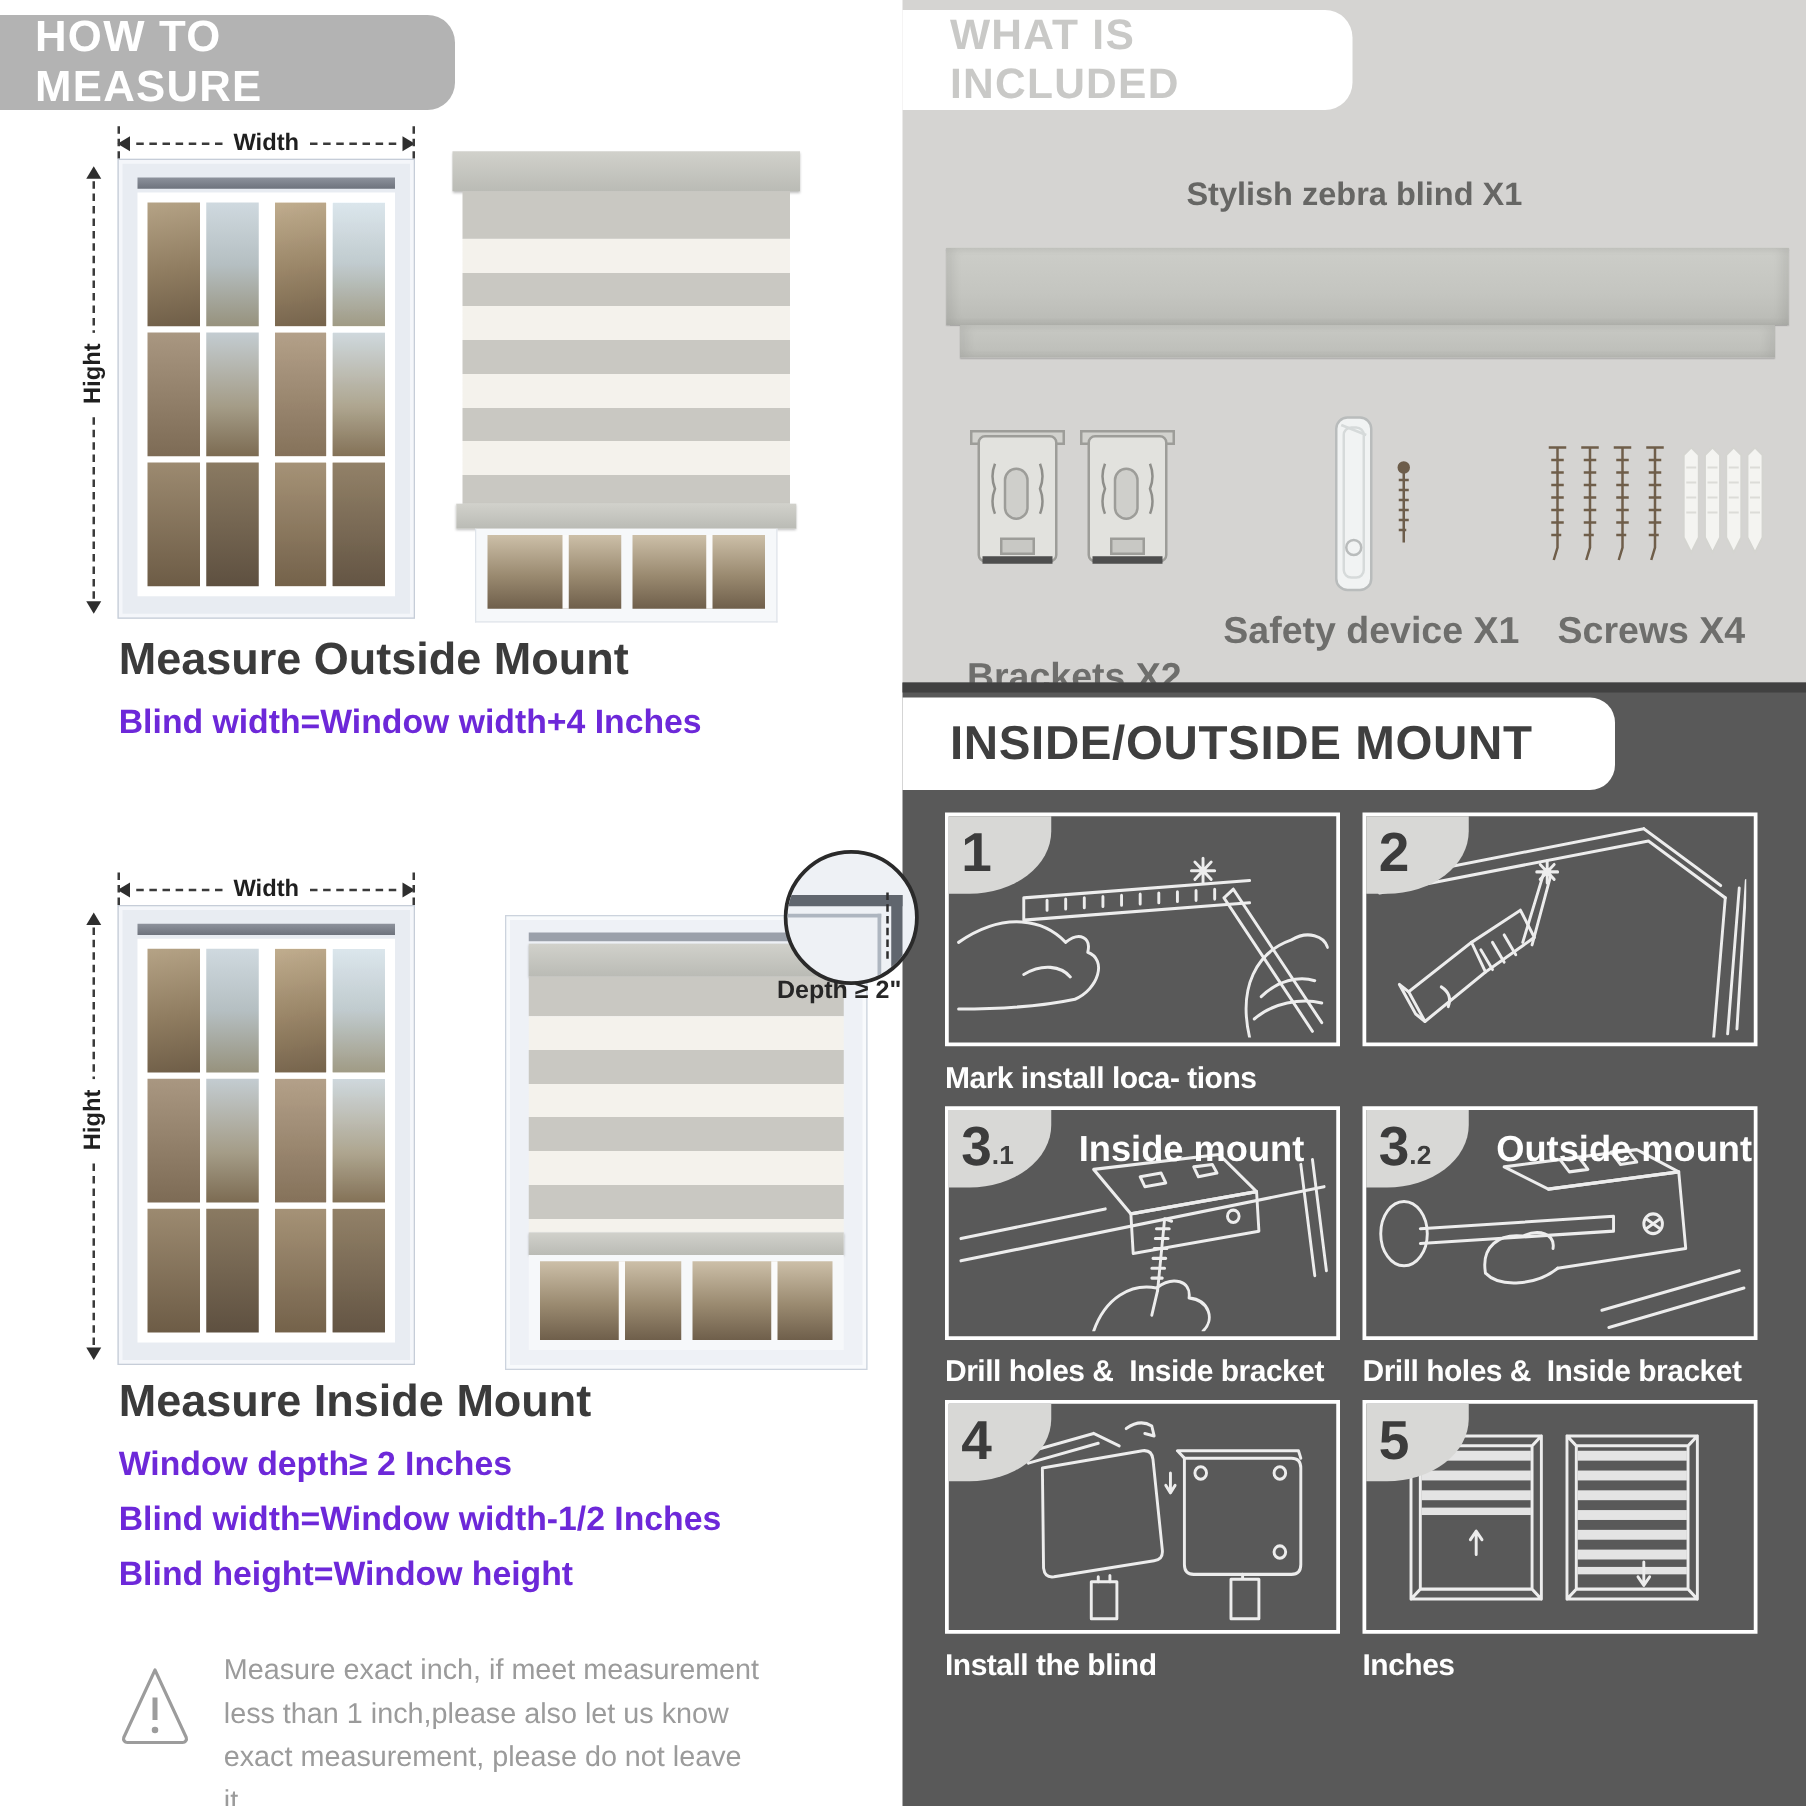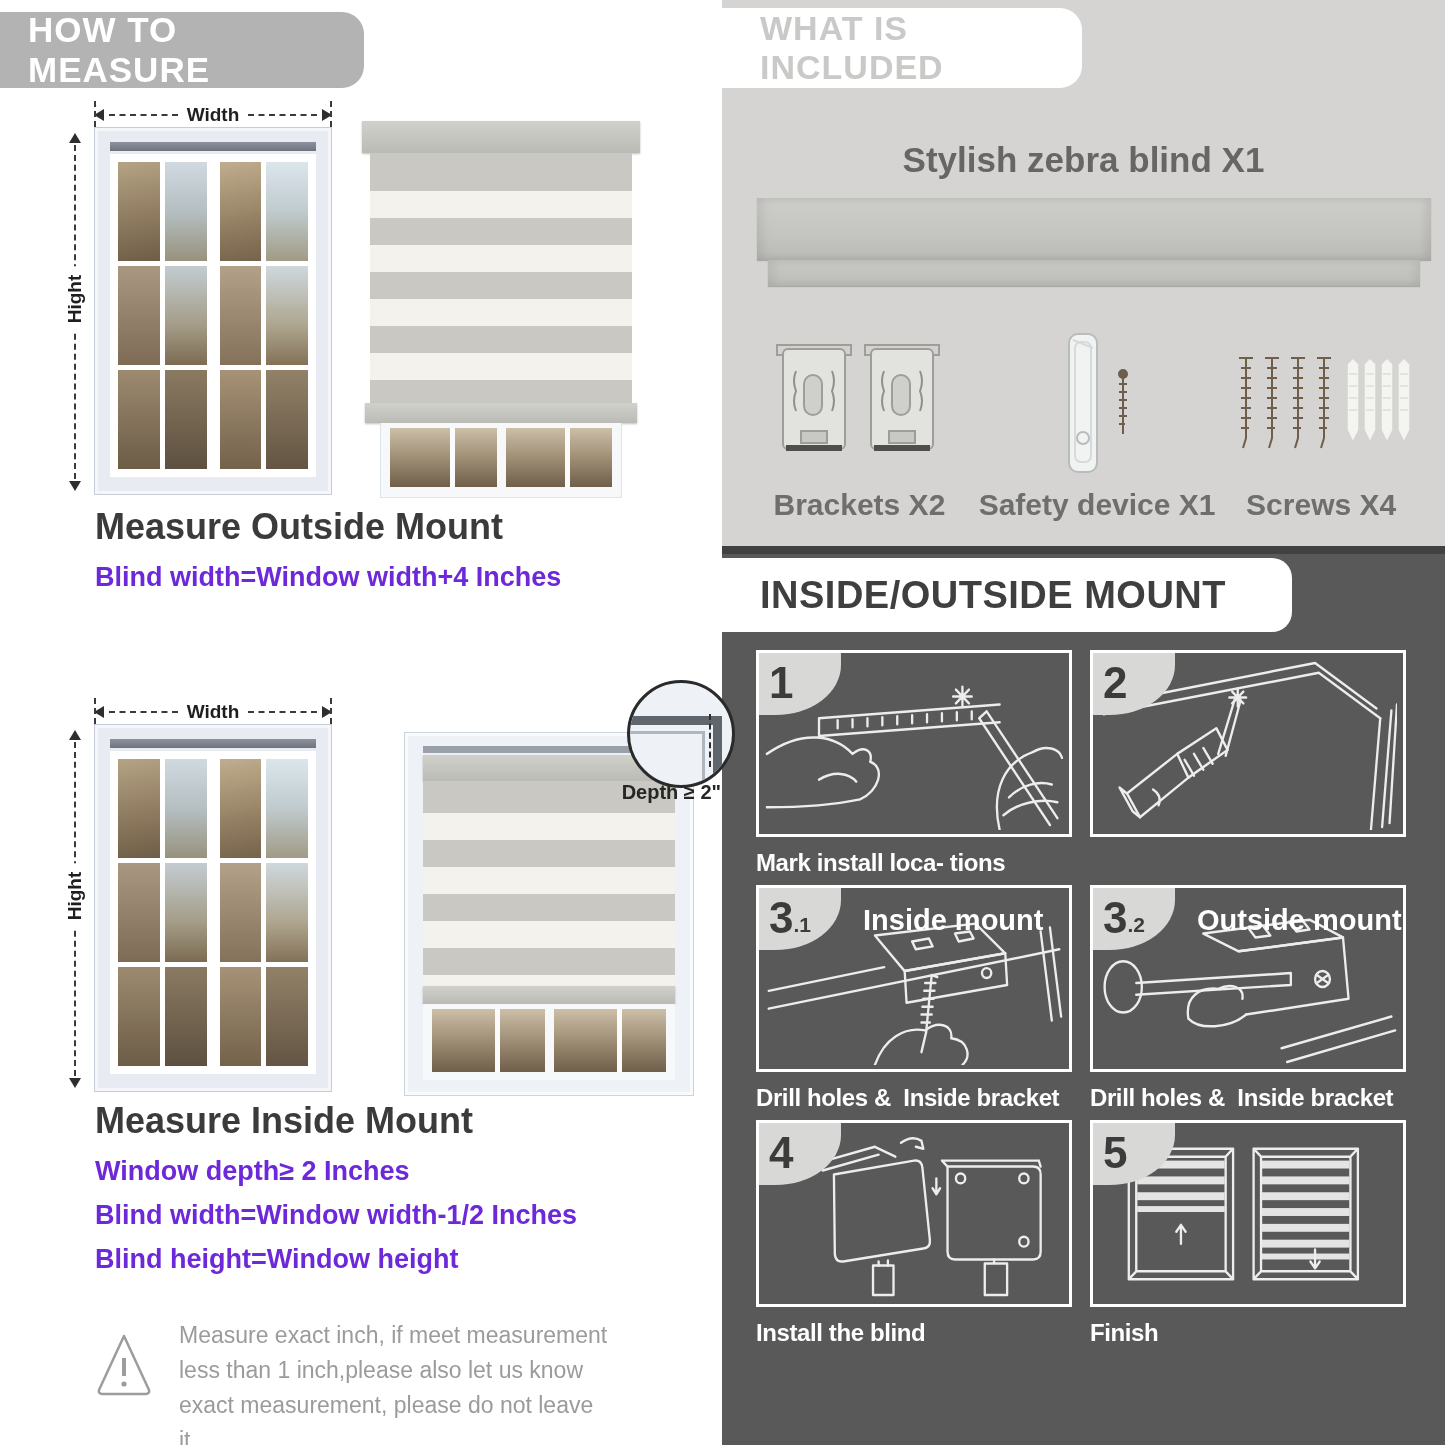--- a/index.html
+++ b/index.html
@@ -106,31 +106,31 @@
   .right-half { position:absolute; left:722px; top:0; width:723px; height:1445px; }
 
   .sec-included { position:absolute; left:0; top:0; width:723px; height:546px; background:#d5d4d2;padding-left:36px; }
   .hdr-included {
     position:absolute; left:0; top:8px; width:360px; height:80px;
     background:#ffffff; border-radius:0 22px 22px 0;
     display:flex; align-items:center; padding-left:38px;
     color:#c9c9c7; font-size:34px; font-weight:bold; letter-spacing:1px;
   }
   .product-title { position:absolute; left:0; top:140px; width:100%; text-align:center;
-    font-size:35px; font-weight:bold; color:#666664; }
+    font-size:26px; font-weight:bold; color:#666664; }
   .rail-img { position:absolute; left:35px; top:198px; right:14px; }
   .rail-top { height:62px;
     background:linear-gradient(180deg,#cdcec9 0%,#c4c5c0 60%,#b9bab5 100%);
     box-shadow:inset 6px 0 8px rgba(0,0,0,.07), inset -6px 0 8px rgba(0,0,0,.07), 0 1px 1px rgba(0,0,0,.2); }
   .rail-bot { margin:0 11px; height:26px;
     background:linear-gradient(180deg,#c8c9c4 0%,#bcbdb8 100%);
     box-shadow:inset 6px 0 8px rgba(0,0,0,.06), inset -6px 0 8px rgba(0,0,0,.06), 0 1px 1px rgba(0,0,0,.2); }
   .items-row { position:absolute; left:22px; right:22px; top:330px; display:flex; }
   .item { display:flex; flex-direction:column; align-items:center; }
-  .item-brackets { width:34%; } .item-safety { width:36%; } .item-screws { width:30%;text-align:right; }
+  .item-brackets { width:34%;gap:37px; } .item-safety { width:36%; } .item-screws { width:30%;text-align:right; }
   .item-graphic { height:150px; display:flex; align-items:center; justify-content:center; }
   .item-label { margin-top:8px; font-size:30px; font-weight:bold; color:#6e6e6c; white-space:nowrap; }
 
   .sec-mount { position:absolute; left:0; top:546px; width:723px; height:899px;
     background:#595959; border-top:8px solid #414141; }
   .hdr-mount {
     position:absolute; left:0; top:4px; width:570px; height:74px;
     background:#ffffff; border-radius:0 20px 20px 0;
     display:flex; align-items:center; padding-left:38px;
     color:#3f3f3f; font-size:38px; font-weight:bold; letter-spacing:0.5px;
@@ -548,19 +548,19 @@
                   <rect x="175" y="114" width="94" height="8"></rect>
                   <rect x="175" y="128" width="94" height="6"></rect>
                 </g>
                 <g class="line-art">
                   <path d="M88 118 v-18 M83 106 l5 -7 l5 7"></path>
                   <path d="M232 124 v18 M227 136 l5 7 l5 -7"></path>
                 </g>
               </svg>
             </div>
           </div>
-          <div class="caption">Finish</div>
+          <div class="caption">Inches</div>
         </div>
 
       </div>
     </div>
   </div>
 </div>
 
 </body></html>

